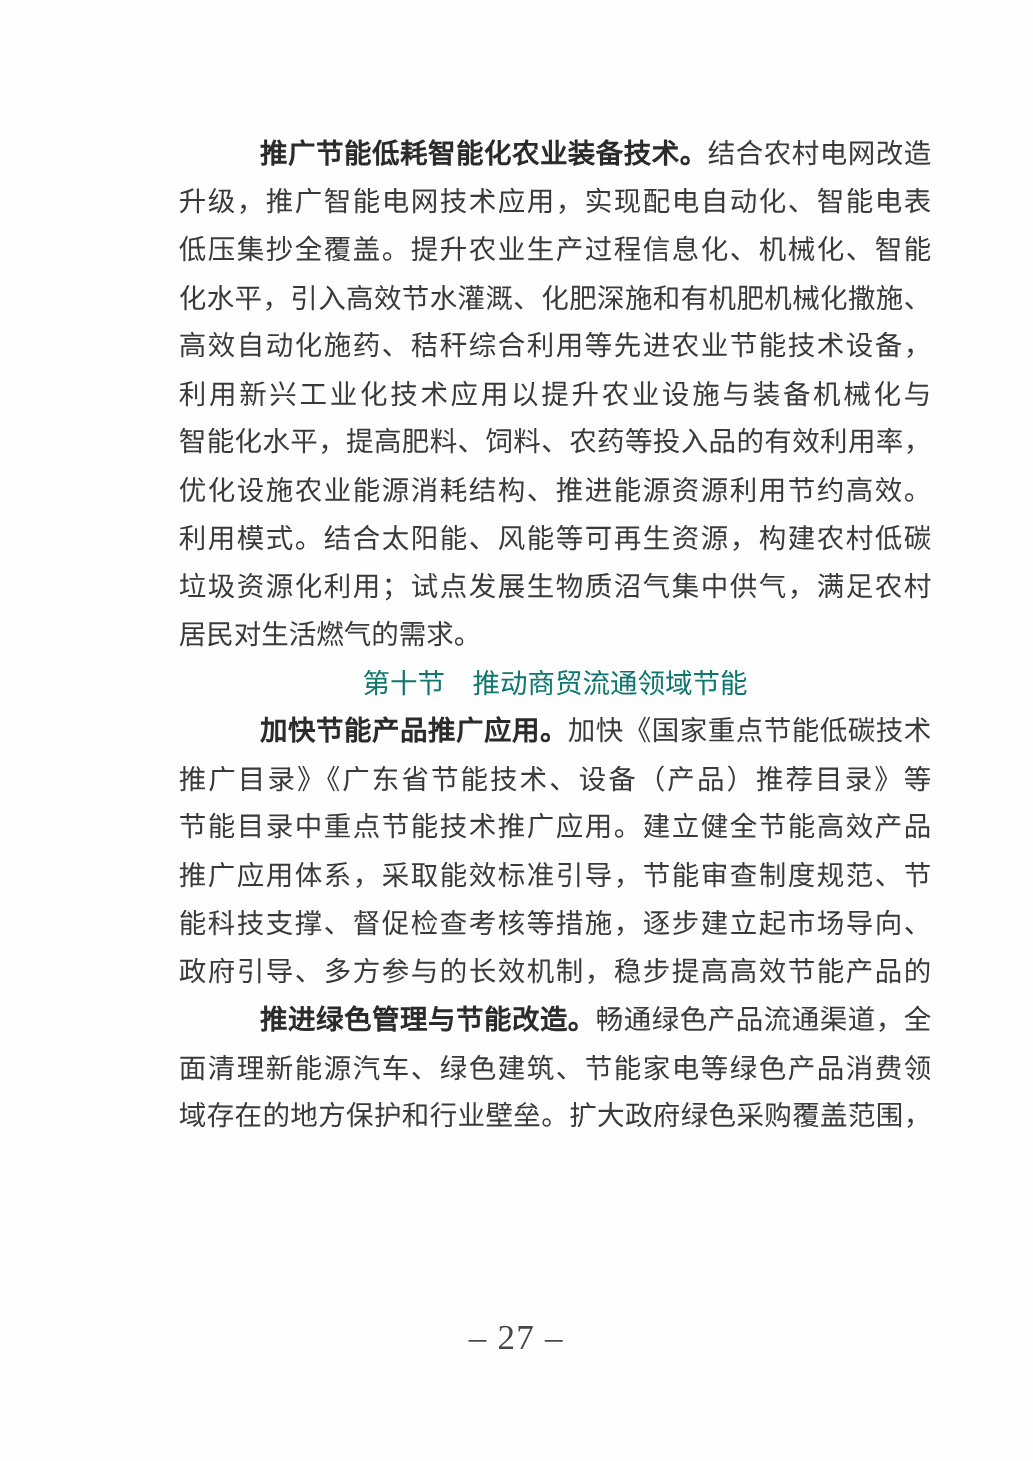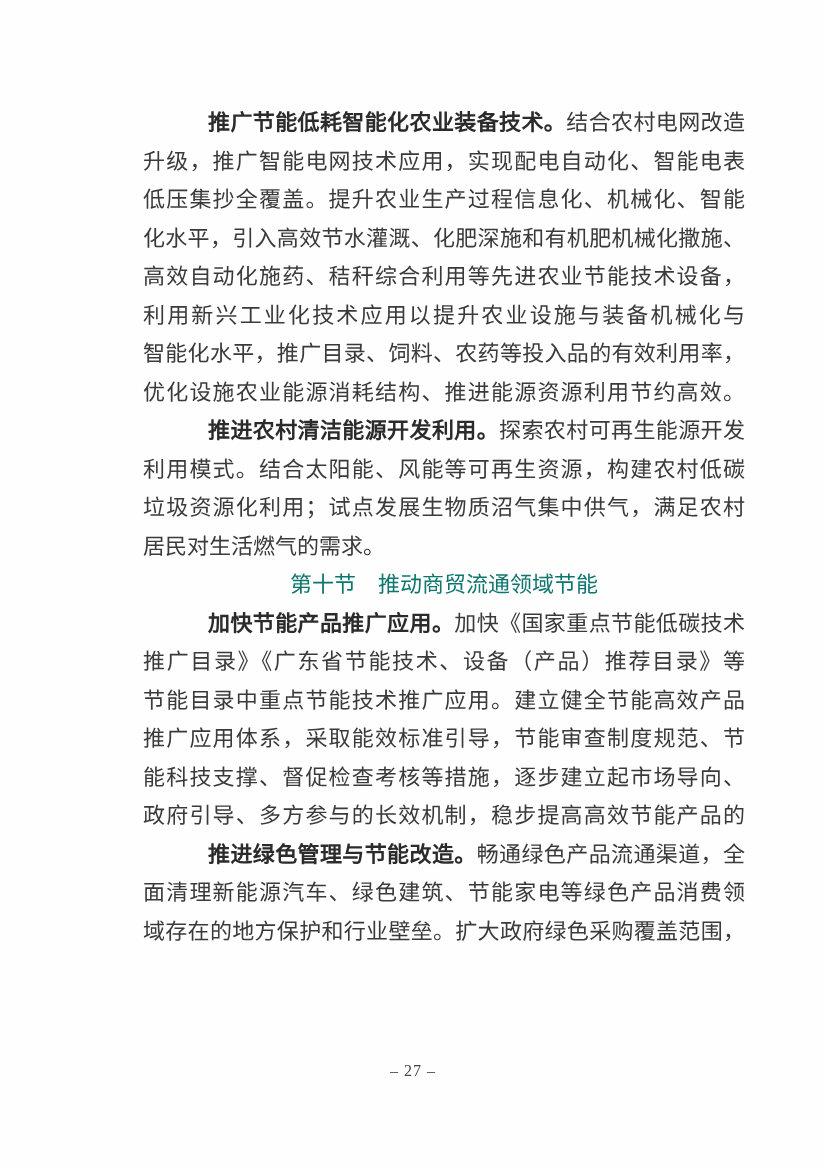--- a/index.html
+++ b/index.html
@@ -48,43 +48,42 @@
   .lead {
     font-weight: bold;
     color: #2b2b2b;
   }
   .footer {
     position: absolute;
     left: 0;
     top: 1058px;
     width: 826px;
     text-align: center;
-    font-size: 16px;
+    font-size: 28px;
     line-height: 26px;
     color: #474747;
     letter-spacing: 1px;
   }
 </style>
 </head>
 <body>
 
 <div class="page">
   <div class="content">
       <div class="para">
         <div class="line indent"><span class="lead">推广节能低耗智能化农业装备技术。</span>结合农村电网改造</div>
         <div class="line">升级，推广智能电网技术应用，实现配电自动化、智能电表</div>
         <div class="line">低压集抄全覆盖。提升农业生产过程信息化、机械化、智能</div>
         <div class="line">化水平，引入高效节水灌溉、化肥深施和有机肥机械化撒施、</div>
         <div class="line">高效自动化施药、秸秆综合利用等先进农业节能技术设备，</div>
         <div class="line">利用新兴工业化技术应用以提升农业设施与装备机械化与</div>
-        <div class="line">智能化水平，推广目录、饲料、农药等投入品的有效利用率，</div>
+        <div class="line">智能化水平，提高肥料、饲料、农药等投入品的有效利用率，</div>
         <div class="line">优化设施农业能源消耗结构、推进能源资源利用节约高效。</div>
       </div>
       <div class="para">
-        <div class="line indent"><span class="lead">推进农村清洁能源开发利用。</span>探索农村可再生能源开发</div>
         <div class="line">利用模式。结合太阳能、风能等可再生资源，构建农村低碳</div>
         <div class="line">垃圾资源化利用；试点发展生物质沼气集中供气，满足农村</div>
         <div class="line lastline">居民对生活燃气的需求。</div>
       </div>
       <div class="line heading">第十节　推动商贸流通领域节能</div>
       <div class="para">
         <div class="line indent"><span class="lead">加快节能产品推广应用。</span>加快《国家重点节能低碳技术</div>
         <div class="line">推广目录》《广东省节能技术、设备（产品）推荐目录》等</div>
         <div class="line">节能目录中重点节能技术推广应用。建立健全节能高效产品</div>
         <div class="line">推广应用体系，采取能效标准引导，节能审查制度规范、节</div>

